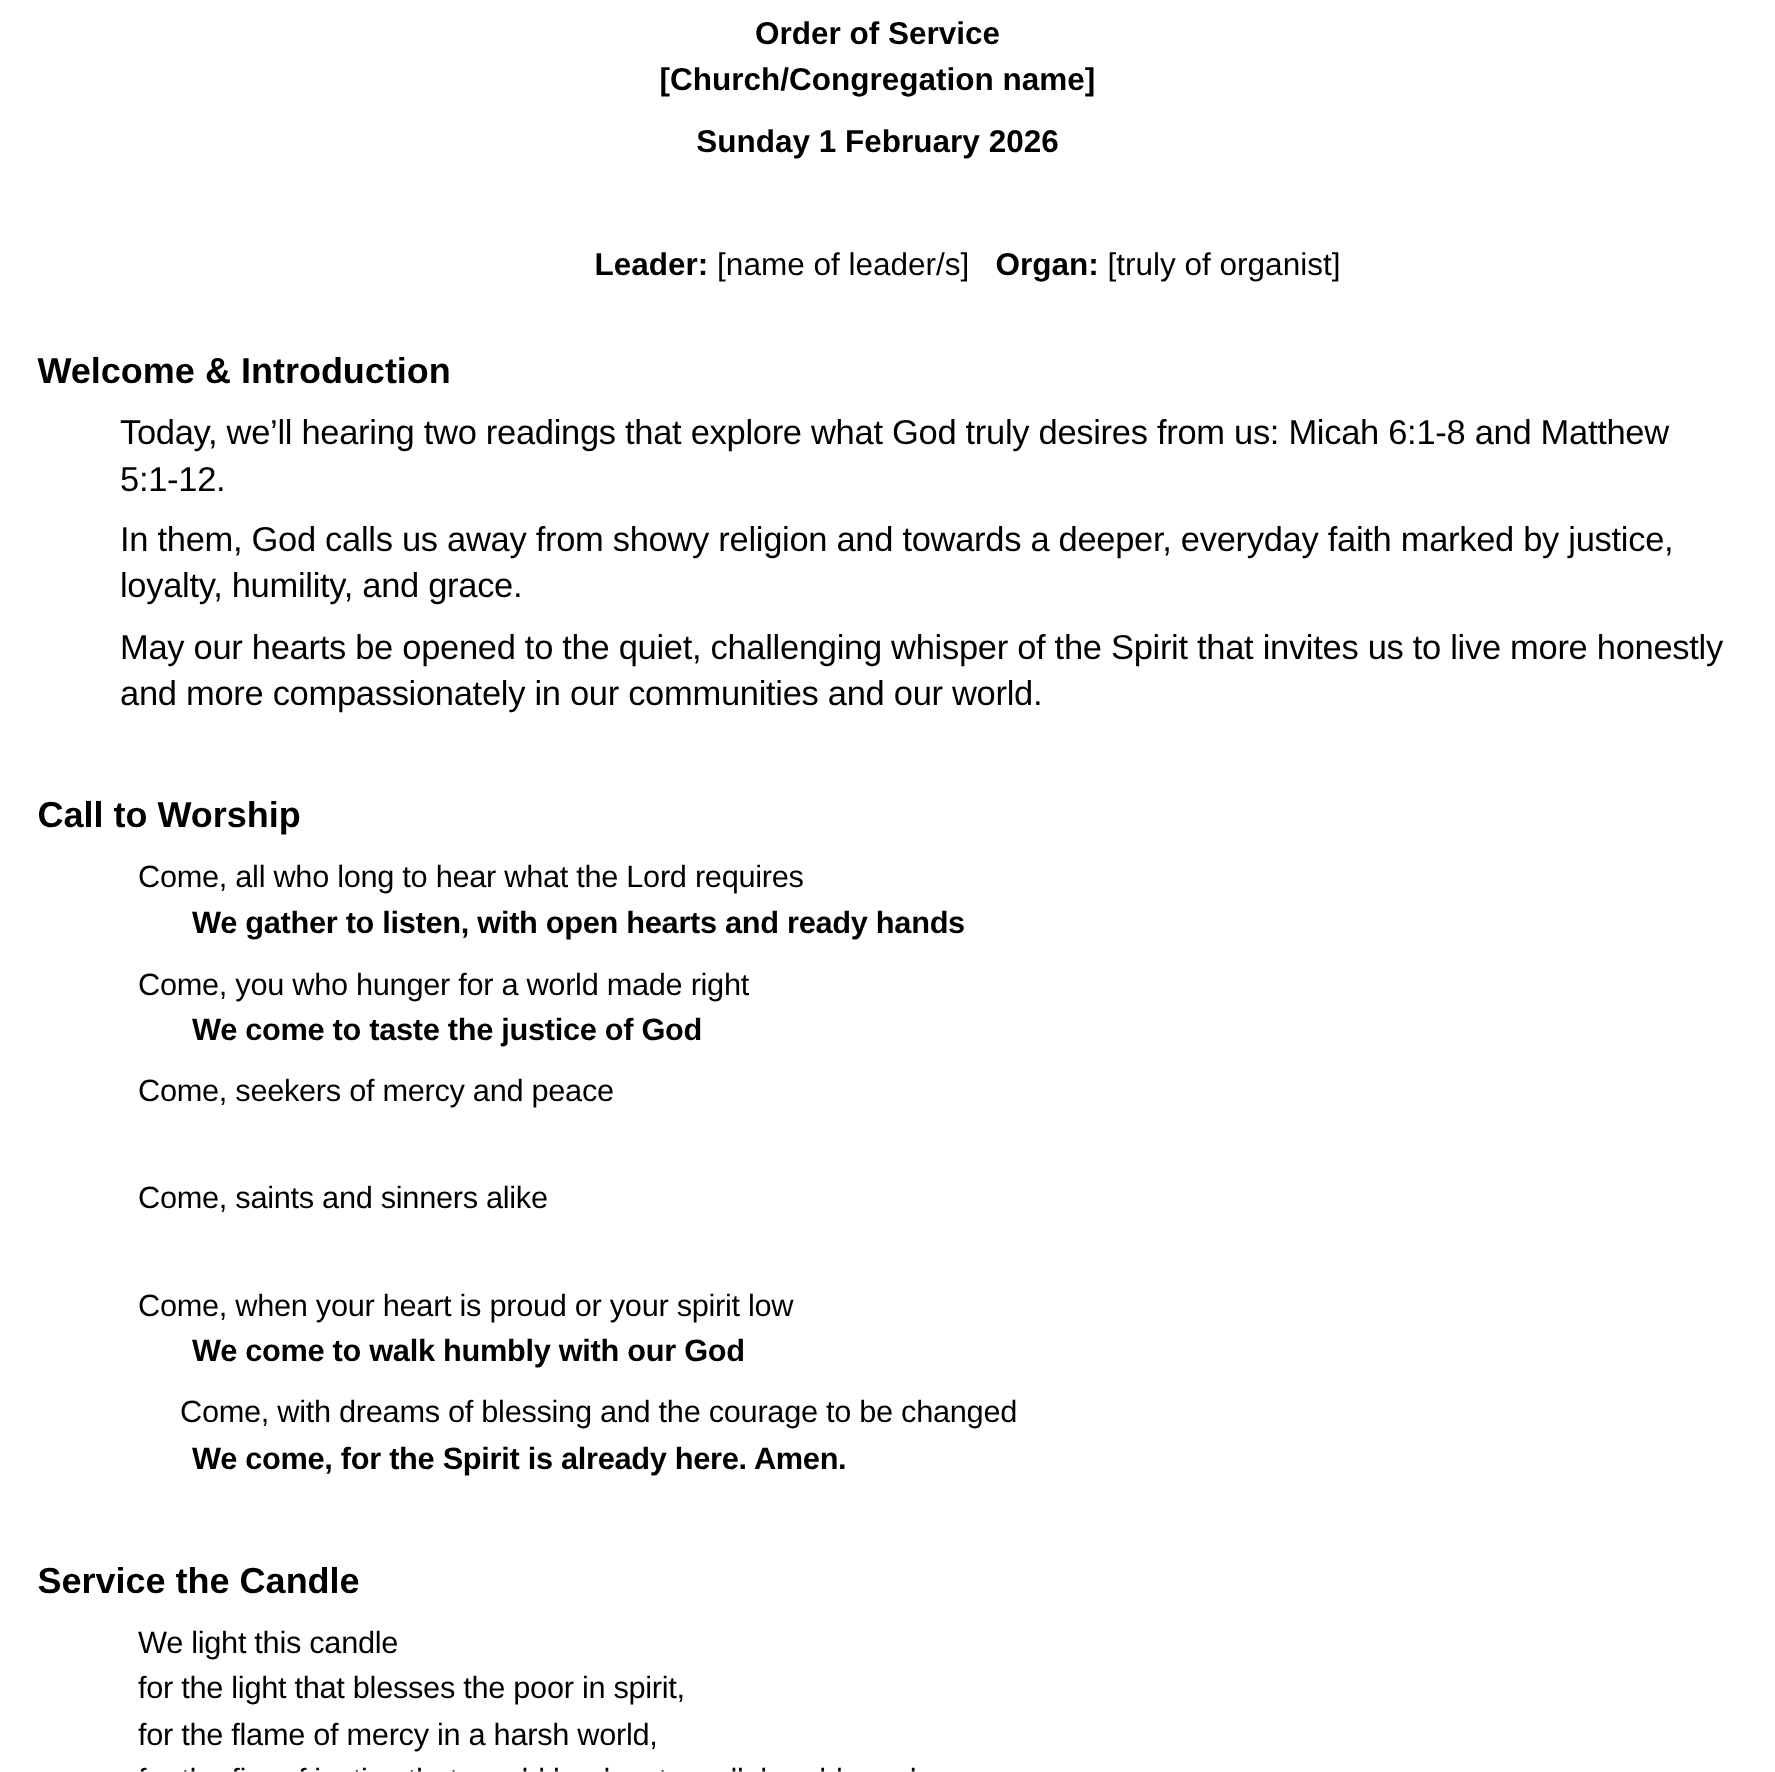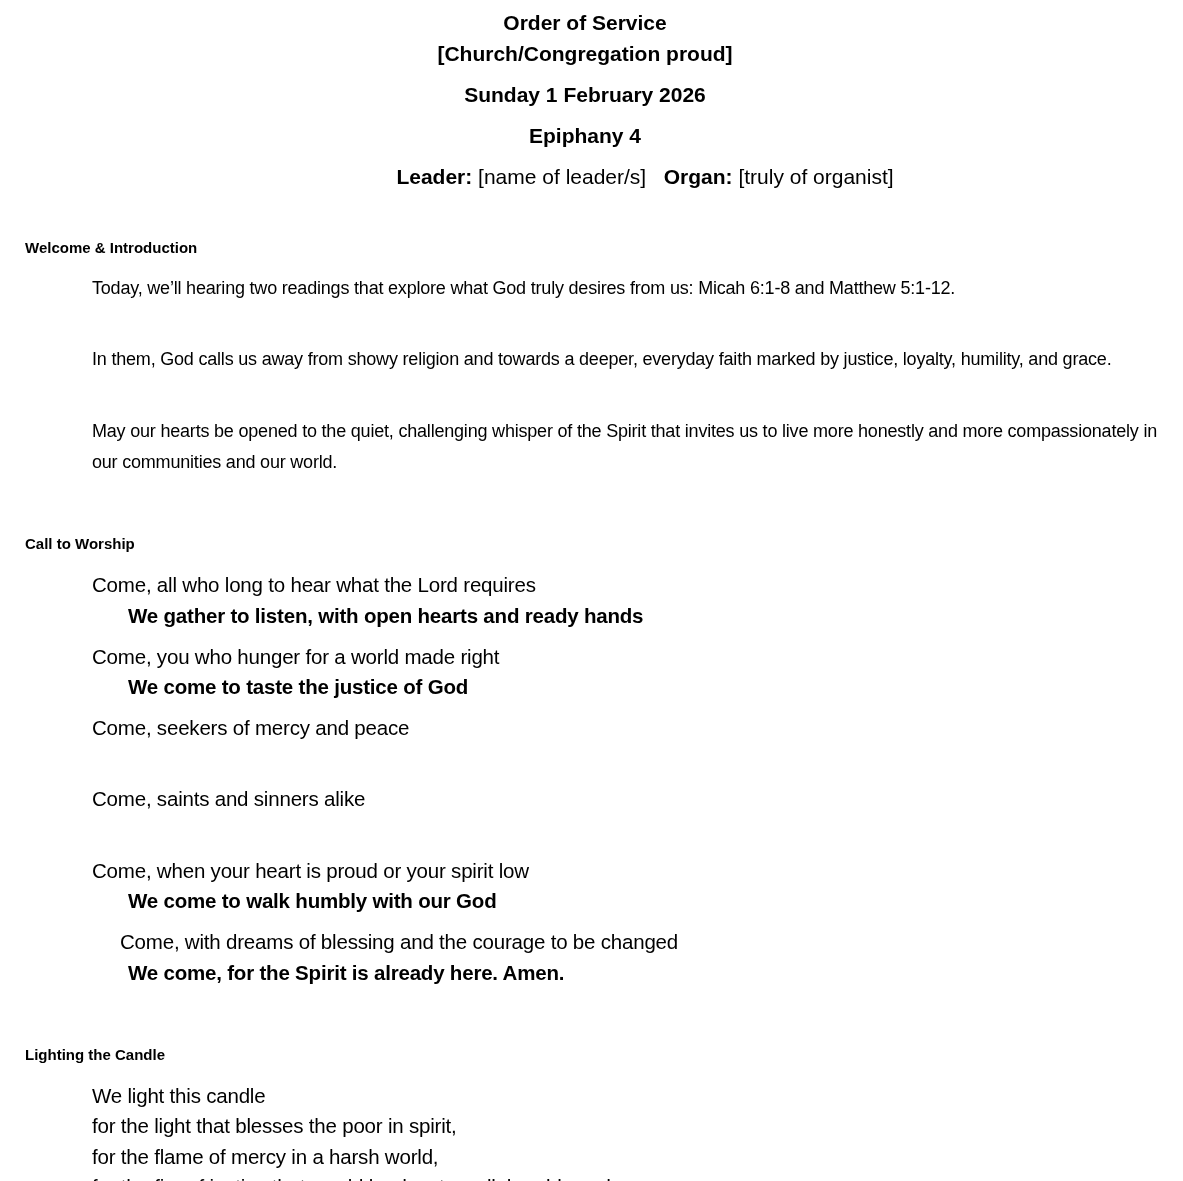--- a/index.html
+++ b/index.html
@@ -29,52 +29,51 @@
     width: 1170px;
     text-align: center;
     font-size: 21px;
     line-height: 26px;
     white-space: nowrap;
   }
   .bold { font-weight: bold; }
   .section-heading {
     position: absolute;
     left: 25px;
-    font-size: 15px;
+    font-size: 24px;
     font-weight: bold;
     line-height: 26px;
     white-space: nowrap;
   }
   .para {
     position: absolute;
-    left: 92px;
+    left: 80px;
     width: 1070px;
-    font-size: 18px;
+    font-size: 23px;
     line-height: 30.5px;
     letter-spacing: -0.2px;
   }
   .line {
     position: absolute;
     left: 92px;
     font-size: 20.5px;
     line-height: 26px;
     white-space: nowrap;
     letter-spacing: -0.2px;
   }
   .response { font-weight: bold; margin-left: 36px; }
 </style>
 </head>
 <body>
 
 <div class="page">
 
   <div class="center-line bold" style="top:10px;">Order of Service</div>
-  <div class="center-line bold" style="top:41px;">[Church/Congregation proud]</div>
+  <div class="center-line bold" style="top:41px;">[Church/Congregation name]</div>
   <div class="center-line bold" style="top:82px;">Sunday 1 February 2026</div>
-  <div class="center-line bold" style="top:123px;">Epiphany 4</div>
   <div class="center-line" style="top:164px; left:60px;">
     <span class="bold">Leader:</span>
     <span>[name of leader/s]</span>
     &nbsp;
     <span class="bold">Organ:</span>
     <span>[truly of organist]</span>
   </div>
 
   <div class="section-heading" style="top:235px;">Welcome &amp; Introduction</div>
   <div class="para" style="top:273px;">Today, we’ll hearing two readings that explore what God truly desires from us: Micah 6:1-8 and Matthew 5:1-12.</div>
@@ -92,19 +91,19 @@
   <div class="line" style="top:715px;">Come, seekers of mercy and peace</div>
 
   <div class="line" style="top:786px;">Come, saints and sinners alike</div>
 
   <div class="line" style="top:858px;">Come, when your heart is proud or your spirit low</div>
   <div class="line response" style="top:888px;">We come to walk humbly with our God</div>
 
   <div class="line" style="top:929px;margin-left:28px;">Come, with dreams of blessing and the courage to be changed</div>
   <div class="line response" style="top:960px;">We come, for the Spirit is already here. Amen.</div>
 
-  <div class="section-heading" style="top:1042px;">Lighting the Candle</div>
+  <div class="section-heading" style="top:1042px;">Service the Candle</div>
   <div class="line" style="top:1083px;">We light this candle</div>
   <div class="line" style="top:1113px;">for the light that blesses the poor in spirit,</div>
   <div class="line" style="top:1144px;">for the flame of mercy in a harsh world,</div>
   <div class="line" style="top:1174px;">for the fire of justice that would lead us to walk humbly and</div>
 
 </div>
 
 </body></html>

